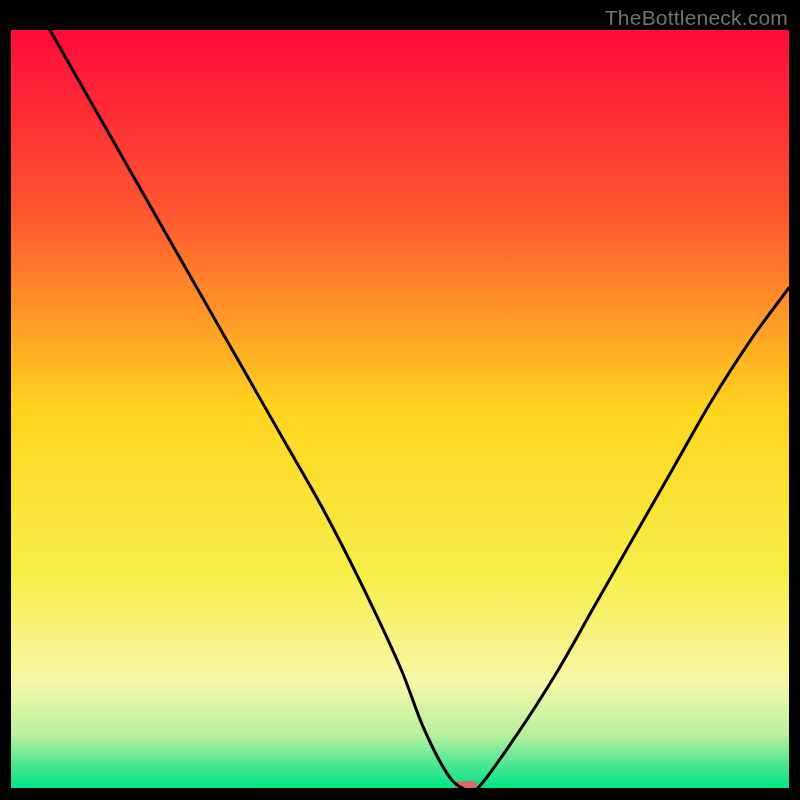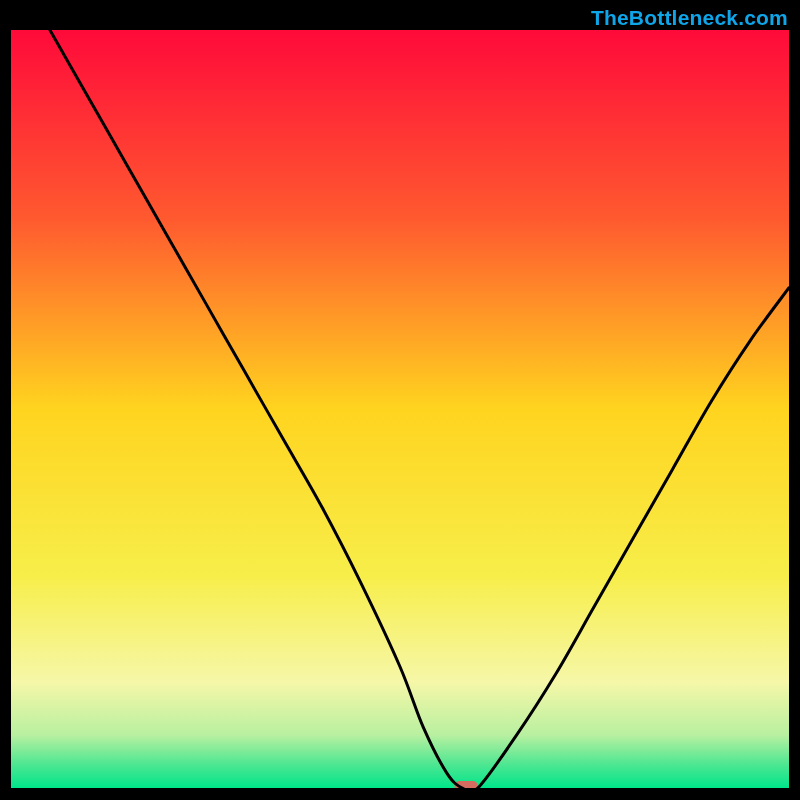--- a/index.html
+++ b/index.html
@@ -24,22 +24,22 @@
     top: 0;
     width: 778px;
     height: 758px;
   }
   .watermark {
     position: absolute;
     top: 6px;
     right: 12px;
     font-family: Arial, Helvetica, sans-serif;
     font-size: 21px;
-    font-weight: 700;
-    color: #0ea5e9;
+    font-weight: 400;
+    color: #737373;
     letter-spacing: 0.2px;
   }
 </style>
 </head>
 <body>
 
 <div class="watermark">TheBottleneck.com</div>
 
 <div class="frame">
   <svg class="plot-area" viewBox="0 0 778 758" preserveAspectRatio="none">

